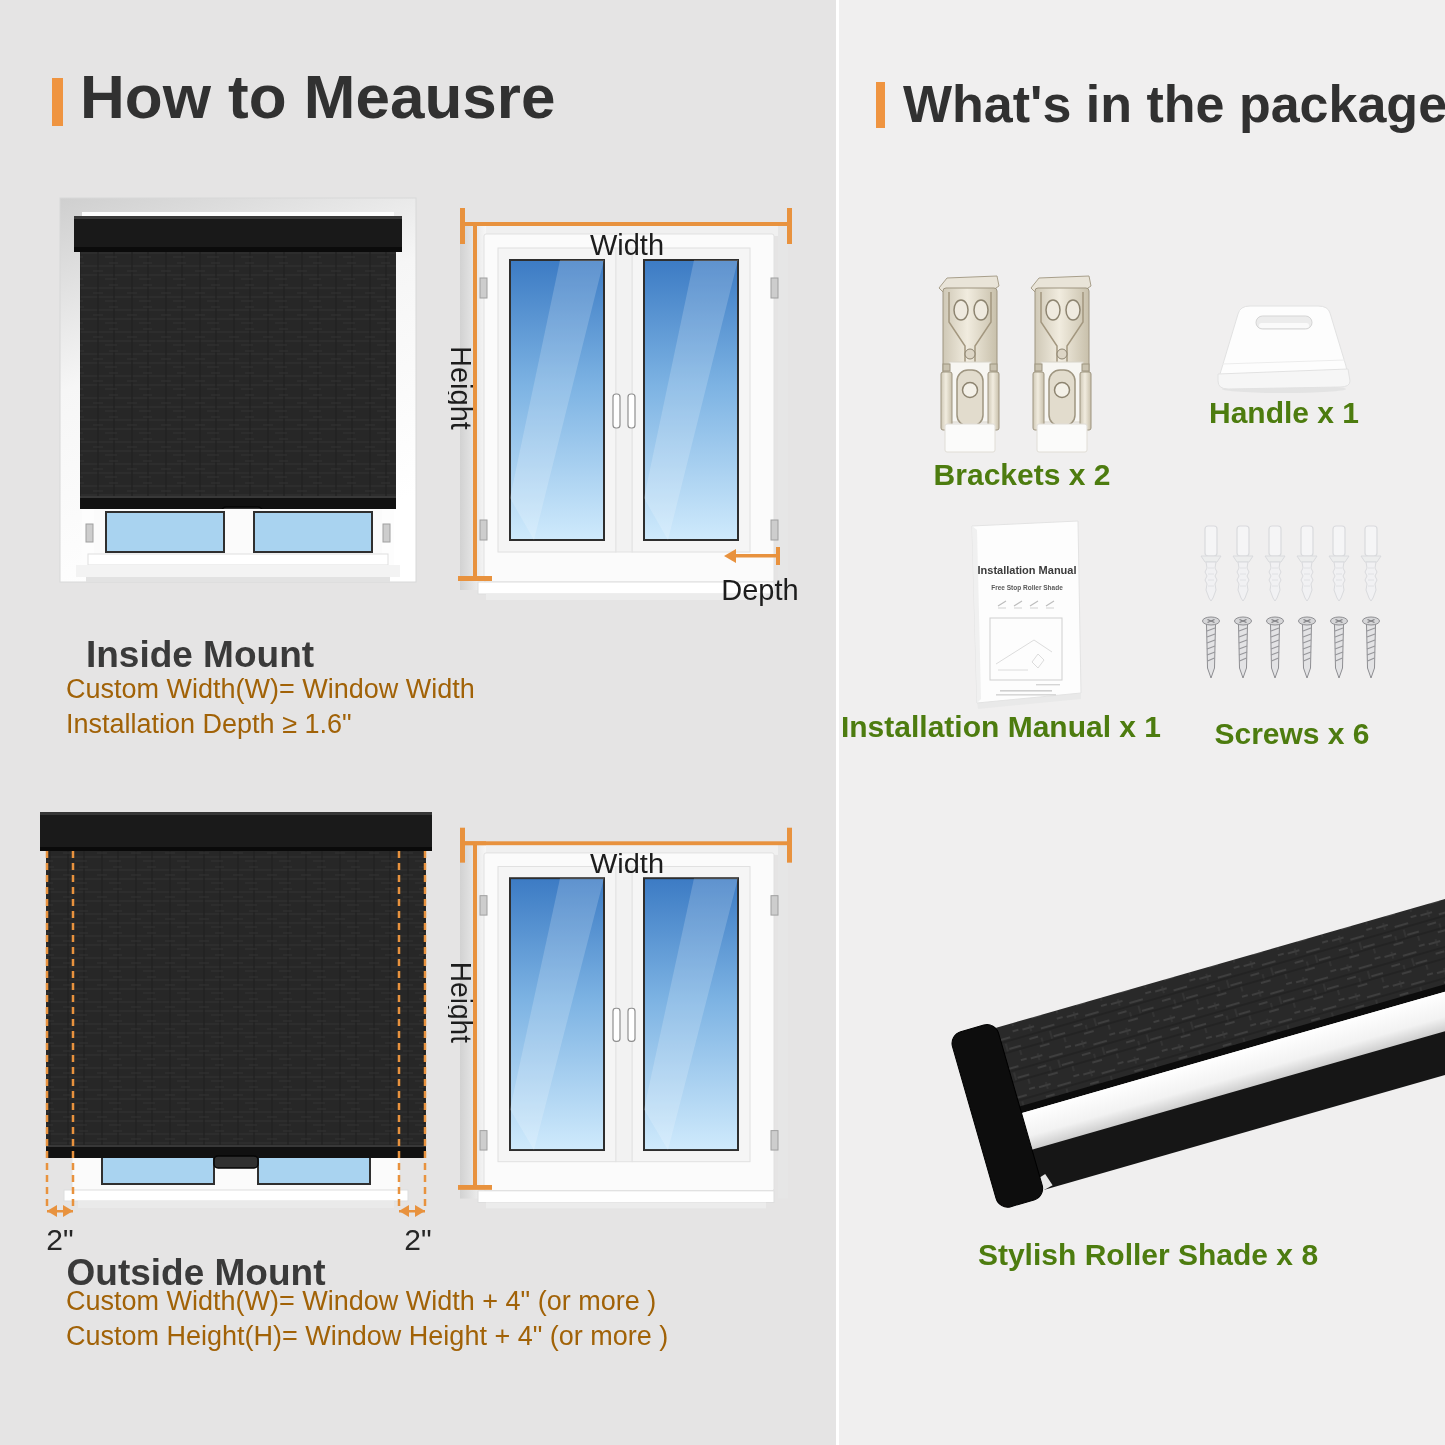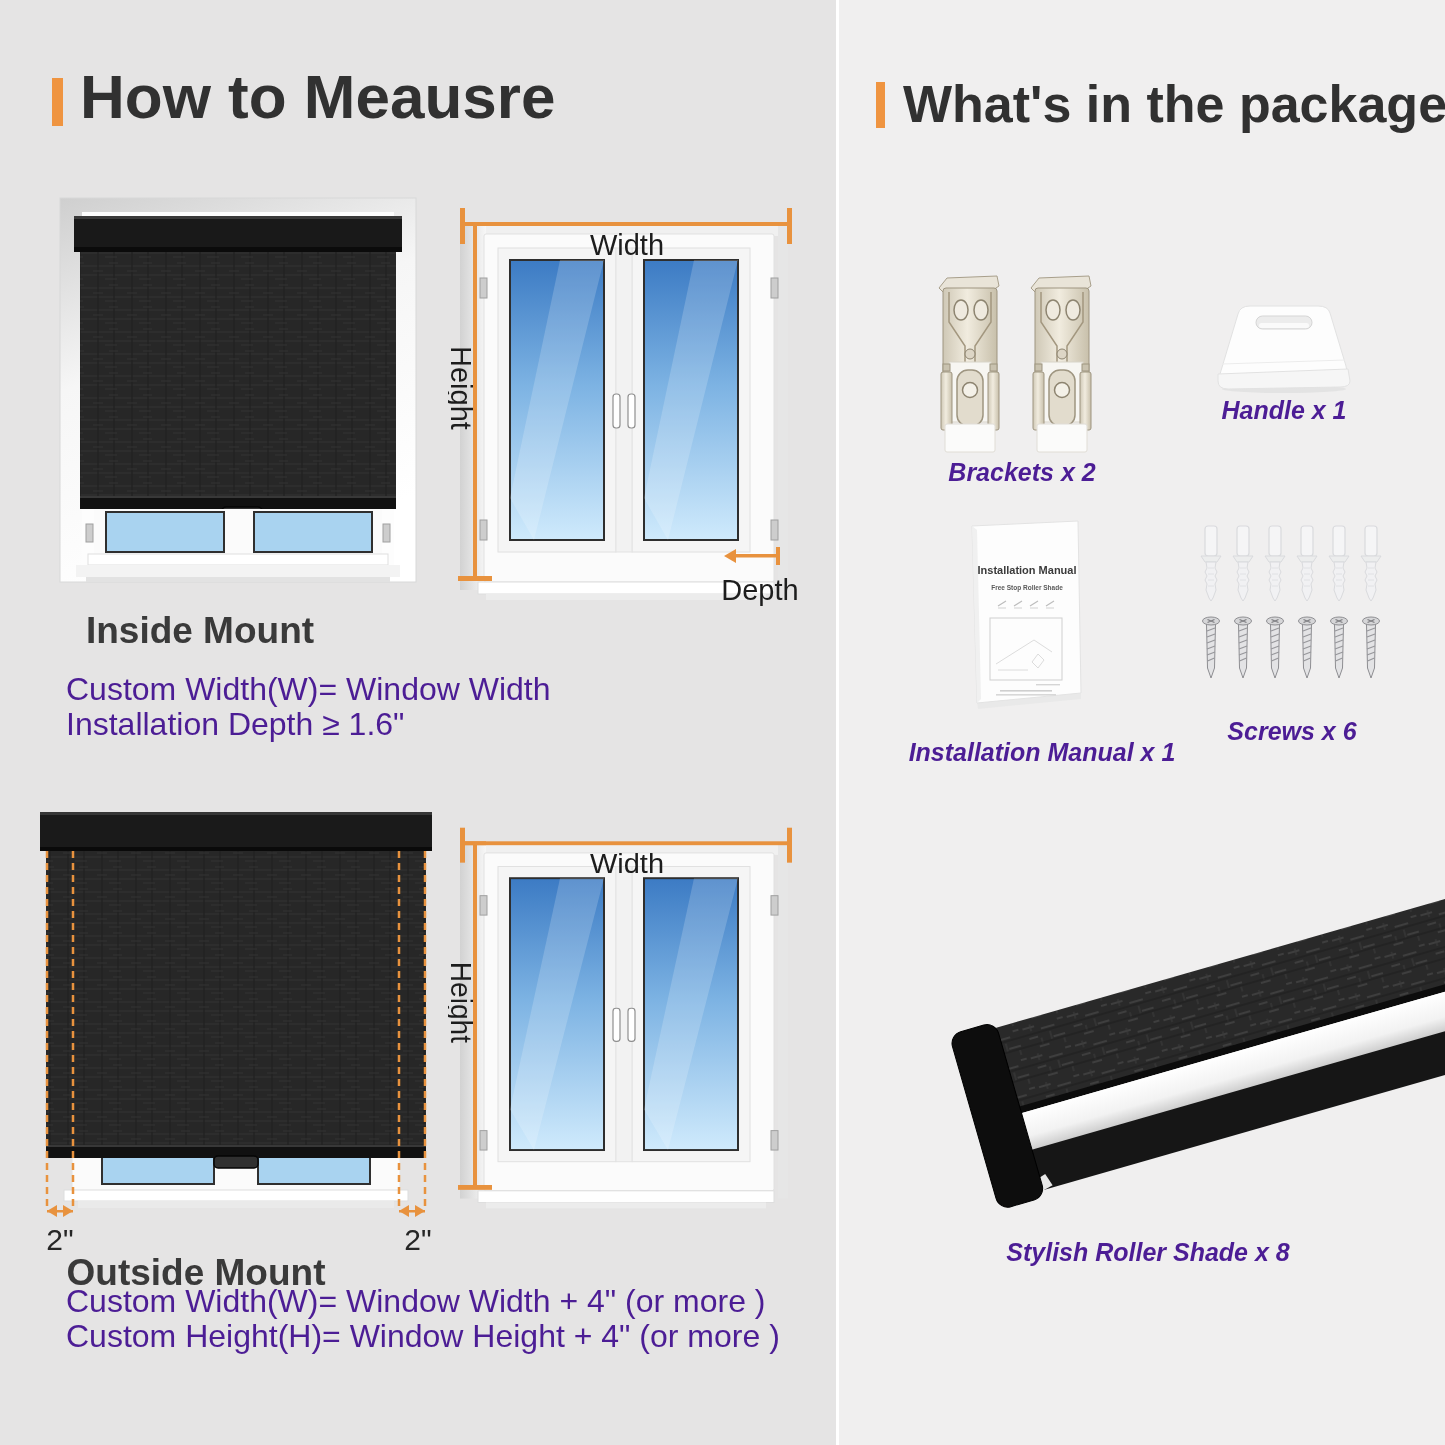--- a/index.html
+++ b/index.html
@@ -7,22 +7,22 @@
           font-family:"Liberation Sans",sans-serif;background:#e4e4e4;}
   .col-left{position:absolute;left:0;top:0;width:836px;height:1445px;background:#e5e4e4;}
   .col-right{position:absolute;left:839px;top:0;width:606px;height:1445px;background:#f0efef;}
   .divider{position:absolute;left:836px;top:0;width:3px;height:1445px;background:#ffffff;}
   .accent{position:absolute;background:#ef9440;}
   .section-title{position:absolute;font-weight:bold;color:#313131;white-space:nowrap;}
   .title-left{left:80px;top:64px;font-size:62px;line-height:66px;}
   .title-right{left:903px;top:76px;font-size:52px;line-height:56px;}
   .mount-heading{position:absolute;font-size:37px;font-weight:bold;color:#3a3a3a;
                  transform:translateX(-50%);white-space:nowrap;}
-  .spec-lines{position:absolute;left:66px;font-size:32px;color:#4c1d95;line-height:34.5px;white-space:nowrap;}
-  .pkg-label{position:absolute;font-size:25px;font-weight:bold;font-style:italic;color:#4c1d95;
+  .spec-lines{position:absolute;left:66px;font-size:27px;color:#a16207;line-height:34.5px;white-space:nowrap;}
+  .pkg-label{position:absolute;font-size:30px;font-weight:bold;color:#4d7c0f;
              transform:translateX(-50%);white-space:nowrap;}
   .illus{position:absolute;}
   svg text{font-family:"Liberation Sans",sans-serif;}
   .measure-text{font-size:29px;fill:#1d1d1d;}
   .gap-text{font-size:30px;fill:#262626;}
 </style>
 </head>
 <body>
 
 <div class="canvas">
@@ -116,21 +116,21 @@
     </g>
     <text class="measure-text" transform="translate(3,148) rotate(90)">Height</text>
     <g>
       <rect x="288" y="356" width="42" height="3.5" fill="#e8923e"></rect>
       <rect x="328" y="349" width="4" height="18" fill="#e8923e"></rect>
       <polygon points="288,351 288,365 276,358" fill="#e8923e"></polygon>
     </g>
     <text class="measure-text" x="312" y="402" text-anchor="middle">Depth</text>
   </svg>
 
-  <div class="mount-heading" style="left:200px;top:610px;">Inside Mount</div>
+  <div class="mount-heading" style="left:200px;top:634px;">Inside Mount</div>
   <div class="spec-lines" style="top:672px;">
     <div>Custom Width(W)= Window Width</div>
     <div>Installation Depth ≥ 1.6"</div>
   </div>
 
   <svg class="illus" style="left:26px;top:798px;" width="420" height="465" viewBox="0 0 420 465">
     <g>
       <rect x="46" y="336" width="328" height="62" fill="#fbfbfb" stroke="#e4e4e4"></rect>
       <rect x="76" y="348" width="112" height="38" fill="#a9d3f0" stroke="#303030" stroke-width="2"></rect>
       <rect x="232" y="348" width="112" height="38" fill="#a9d3f0" stroke="#303030" stroke-width="2"></rect>
@@ -261,21 +261,21 @@
     <rect x="38" y="106" width="72" height="62" fill="none" stroke="#cfcfcf"></rect>
     <g stroke="#dcdcdc" fill="none">
       <path d="M44,152 L82,128 L100,140"></path>
       <path d="M80,150 l6,-8 l6,6 l-6,8 Z"></path>
       <path d="M46,158 h30"></path>
     </g>
     <rect x="84" y="172" width="24" height="1.4" fill="#d5d5d5"></rect>
     <rect x="48" y="178" width="52" height="1.6" fill="#cfcfcf"></rect>
     <rect x="44" y="182" width="60" height="1.6" fill="#d8d8d8"></rect>
   </svg>
-  <div class="pkg-label" style="left:1042px;top:710px;margin-top:28px;">Installation Manual x 1</div>
+  <div class="pkg-label" style="left:1001px;top:710px;">Installation Manual x 1</div>
 
   <svg class="illus" style="left:1196px;top:520px;" width="198" height="170" viewBox="0 0 198 170">
     <defs>
       <g id="anch">
         <rect x="3" y="2" width="12" height="30" rx="3" fill="#f5f5f6" stroke="#d9dadd" stroke-width="1.2"></rect>
         <path d="M-1,32 L19,32 L15,38 L3,38 Z" fill="#eceded" stroke="#d9dadd"></path>
         <path d="M4,38 L14,38 L13,44 L15,48 L13,52 L15,56 L13,60 L14,66 L11,74 L9,77 L7,74 L4,66 L5,60 L3,56 L5,52 L3,48 L5,44 Z" fill="#f1f1f3" stroke="#d9dadd"></path>
         <path d="M6,44 h6 M6,50 h6 M6,56 h6 M6,62 h6" stroke="#e0e1e4" stroke-width="1"></path>
       </g>
       <g id="scr">

